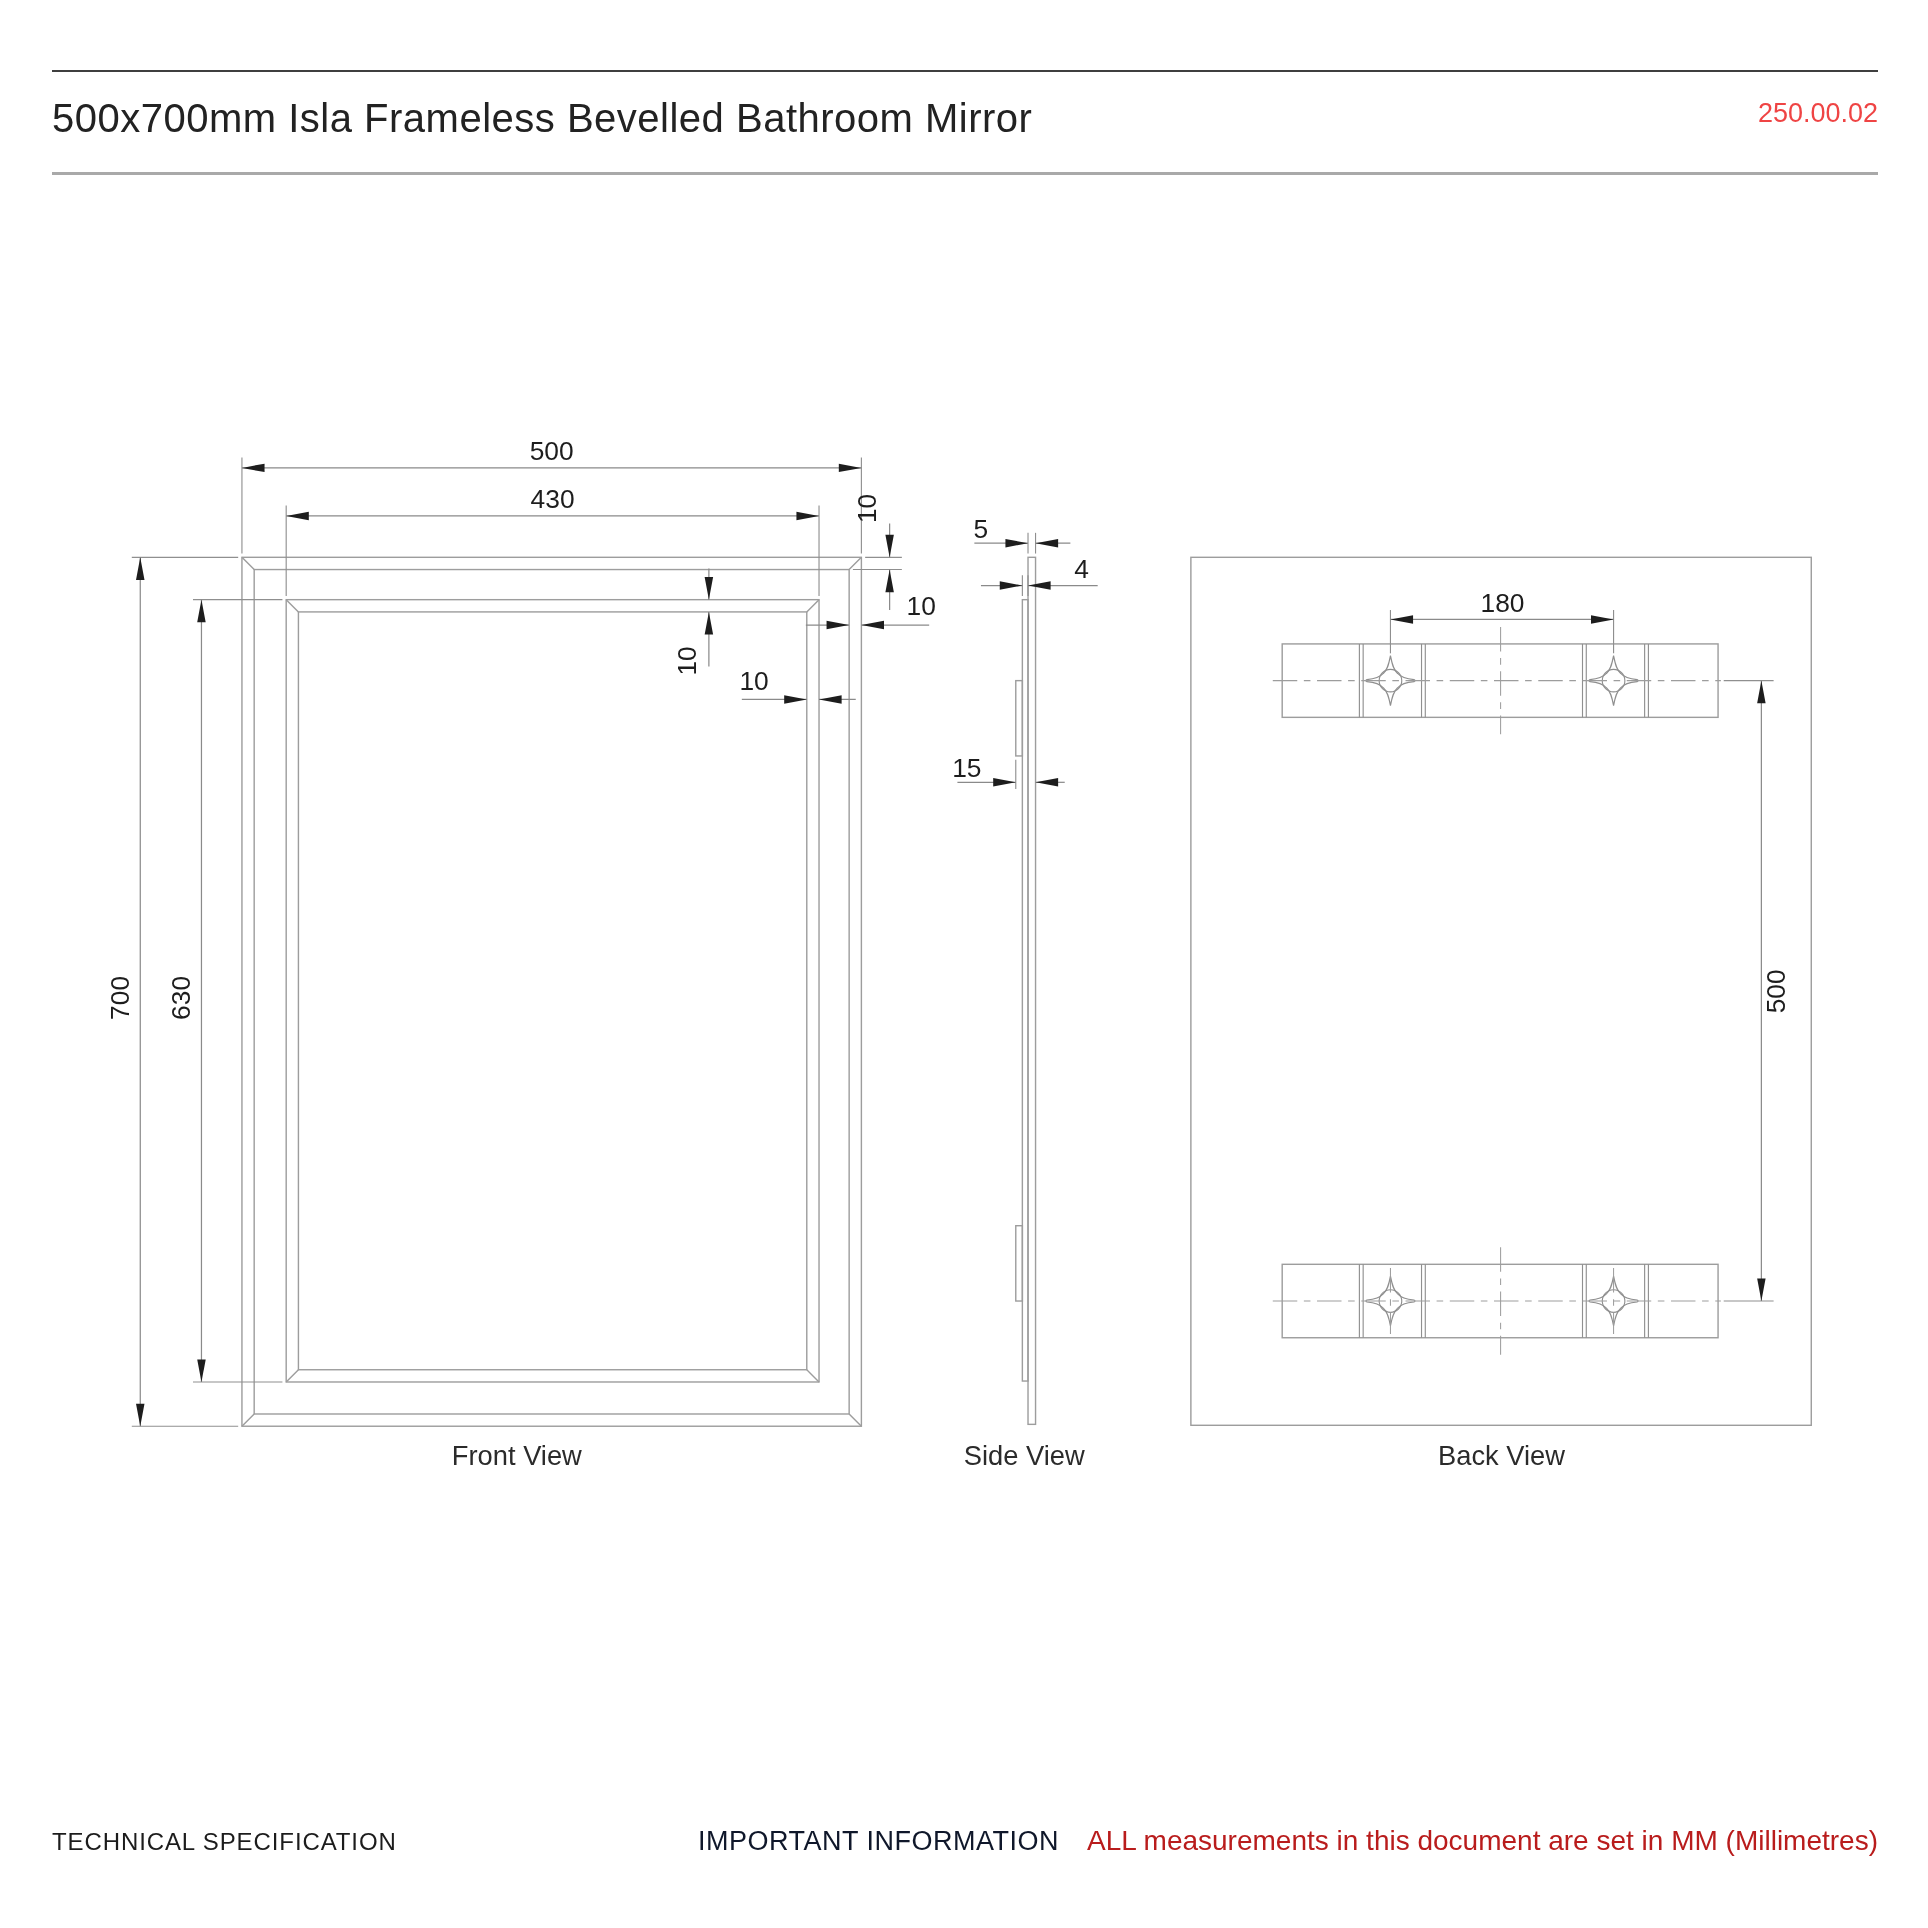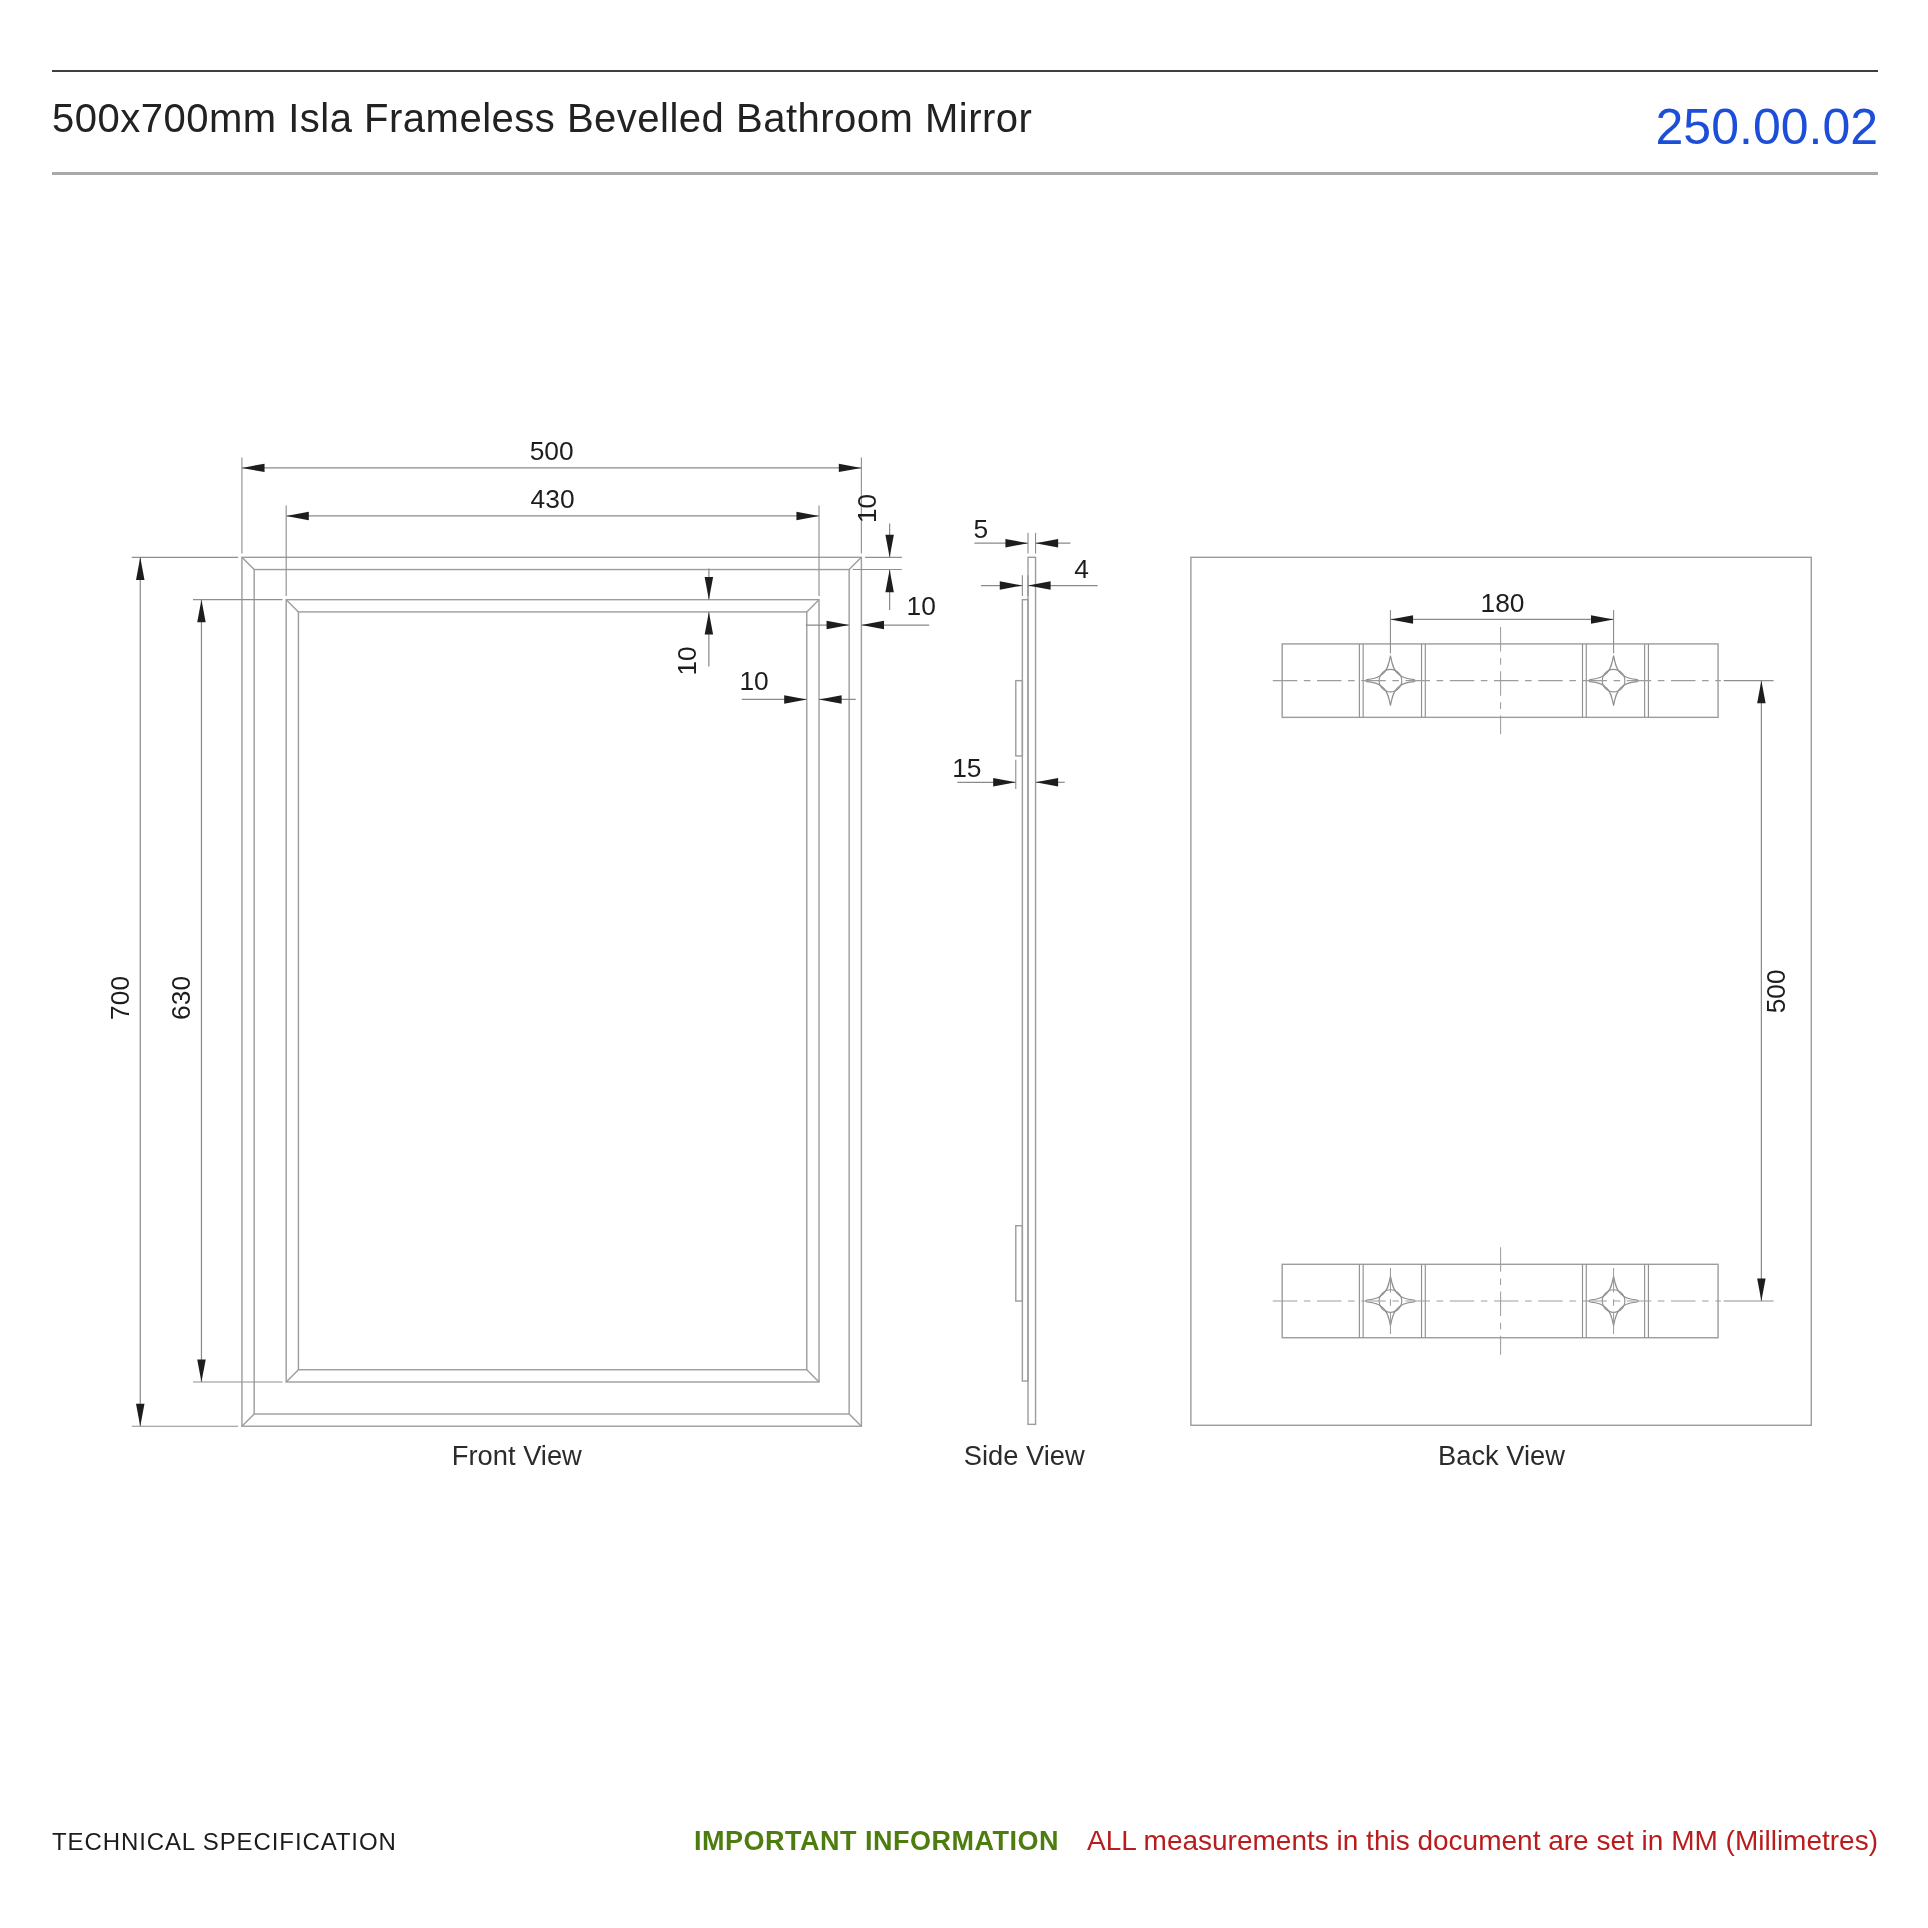--- a/index.html
+++ b/index.html
@@ -3,24 +3,24 @@
 <meta charset="utf-8">
 <style>
   html,body{margin:0;padding:0;background:#ffffff;}
   body{width:1928px;height:1928px;position:relative;overflow:hidden;
        font-family:"Liberation Sans",sans-serif;color:#1e1e1e;}
   .abs{position:absolute;text-align:center;}
   .rule{position:absolute;left:52px;right:50px;}
   #rule-top{top:70px;height:1.9px;background:#3f3f3f;}
   #rule-bottom{top:172px;height:2.8px;background:#a9a9a9;}
   #page-title{top:96px;left:52px;font-size:40px;letter-spacing:0.5px;color:#222;}
-  #product-code{top:98px;right:50px;font-size:50px;color:#1d4ed8;}
+  #product-code{top:98px;right:50px;font-size:27px;color:#ef4444;}
   #footer-left{top:1828px;left:52px;font-size:24px;letter-spacing:0.9px;color:#1c1c1c;}
   #footer-right{top:1825px;right:50px;display:flex;align-items:baseline;gap:28px;}
-  #footer-right .imp{font-size:27px;font-weight:bold;letter-spacing:0.5px;color:#4d7c0f;}
+  #footer-right .imp{font-size:27px;font-weight:normal;letter-spacing:0.5px;color:#0f172a;}
   #footer-right .msg{font-size:28px;color:#b91c1c;}
   svg{position:absolute;top:0;left:0;}
   .outline{stroke:#9d9d9d;stroke-width:1.5;fill:none;}
   .thin{stroke:#8f8f8f;stroke-width:1.2;fill:none;}
   .dimline{stroke:#8a8a8a;stroke-width:1.3;fill:none;}
   .center{stroke:#9d9d9d;stroke-width:1.1;fill:none;stroke-dasharray:26 7 7 7;}
   .arrow{fill:#1d1d1d;stroke:none;}
   text{font-family:"Liberation Sans",sans-serif;font-size:28px;fill:#1d1d1d;}
   text.viewlabel{font-size:29px;fill:#2b2b2b;}
 </style>

